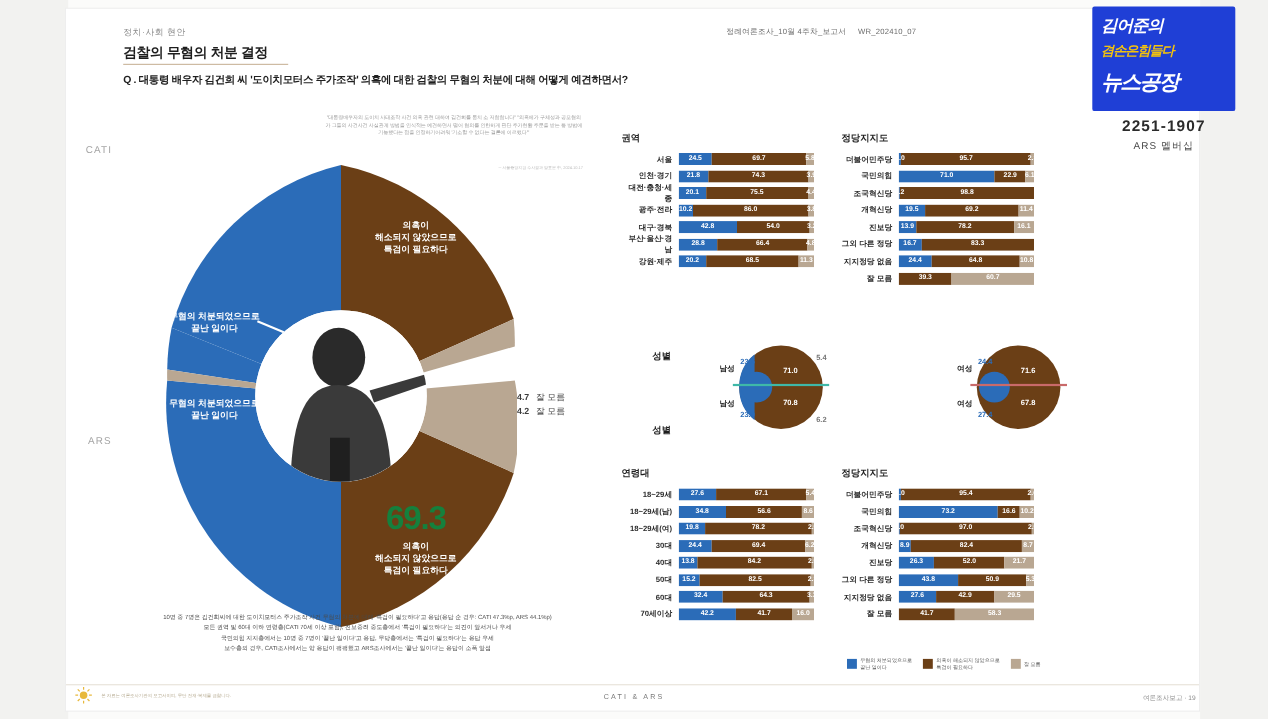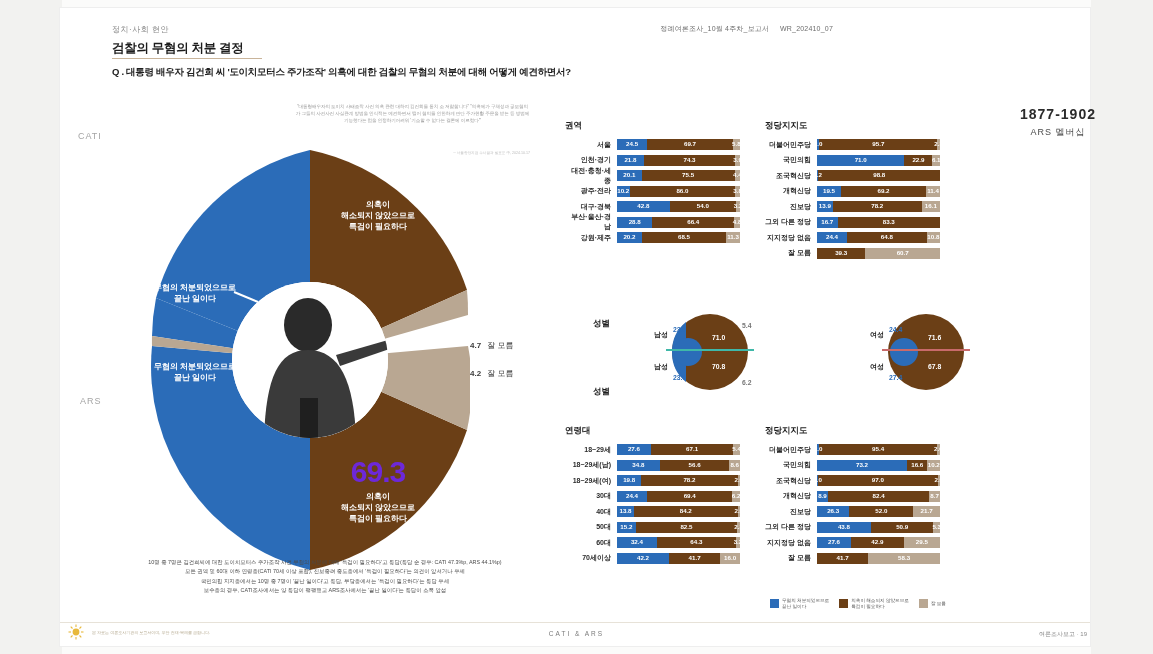--- a/index.html
+++ b/index.html
@@ -35,29 +35,29 @@
   .donut-wrap{position:absolute;left:150px;top:150px;width:320px;height:420px;}
   .donut{position:absolute;left:0;top:0;width:320px;height:420px;}
   .quote{position:absolute;left:295px;top:103px;width:235px;height:48px;font-size:4.6px;color:#9a9a9a;line-height:1.55;text-align:center;letter-spacing:-.1px;}
   .quote-src{position:absolute;left:295px;top:151px;width:235px;font-size:3.6px;color:#bdbdbd;text-align:right;}
 
   .seg-lab{position:absolute;text-align:center;}
   .seg-main1{left:318px;top:200px;width:120px;}
   .seg-main1 .t{font-size:8px;color:#ffffff;line-height:1.35;font-weight:bold;}
   .seg-main1 .v{font-size:30px;color:#ffffff;font-weight:bold;margin-top:4px;letter-spacing:-1px;}
   .seg-main2{left:318px;top:455px;width:120px;}
-  .seg-main2 .v{font-size:30px;color:#6d28d9;font-weight:bold;letter-spacing:-1px;}
+  .seg-main2 .v{font-size:30px;color:#15803d;font-weight:bold;letter-spacing:-1px;}
   .seg-main2 .t{font-size:8px;color:#ffffff;line-height:1.35;font-weight:bold;margin-top:3px;}
   .seg-left1{left:135px;top:283px;width:120px;}
   .seg-left1 .t{font-size:8px;color:#ffffff;line-height:1.35;font-weight:bold;}
   .seg-left1 .v{font-size:26px;color:#ffffff;font-weight:bold;margin-top:2px;letter-spacing:-1px;}
   .seg-left2{left:135px;top:360px;width:120px;}
   .seg-left2 .v{font-size:26px;color:#ffffff;font-weight:bold;letter-spacing:-1px;}
   .seg-left2 .t{font-size:8px;color:#ffffff;line-height:1.35;font-weight:bold;margin-top:2px;}
-  .dk1{position:absolute;left:470px;top:340px;font-size:8px;color:#3c3c3c;}
+  .dk1{position:absolute;left:470px;top:356px;font-size:8px;color:#3c3c3c;}
   .dk1 b{font-weight:bold;}
   .dk2{position:absolute;left:470px;top:368px;font-size:8px;color:#3c3c3c;}
 
   
   .notes{position:absolute;left:110px;top:558px;width:430px;font-size:5.4px;color:#4a4a4a;line-height:1.75;text-align:center;}
 
   
   .grp{position:absolute;}
   .grp-title{font-size:8.5px;font-weight:bold;color:#1d1d1d;margin-bottom:6px;}
   .row{display:flex;align-items:center;height:13px;margin-bottom:2.5px;}
@@ -95,21 +95,26 @@
   <div class="kicker">정치·사회 현안</div>
   <div class="title">검찰의 무혐의 처분 결정</div>
   <div class="title-ul"></div>
   <div class="question">Q . 대통령 배우자 김건희 씨 '도이치모터스 주가조작' 의혹에 대한 검찰의 무혐의 처분에 대해 어떻게 예견하면서?</div>
   <div class="meta">
     <span>정례여론조사_10월 4주차_보고서</span>
     &nbsp;&nbsp;&nbsp;
     <span>WR_202410_07</span>
   </div>
 
-  <div class="logo-sub">1877-1902</div>
+  <div class="logo">
+    <div class="l1">김어준의</div>
+    <div class="l2">겸손은힘들다</div>
+    <div class="l3">뉴스공장</div>
+  </div>
+  <div class="logo-sub">2251-1907</div>
   <div class="logo-sub2">ARS 멜버십</div>
 
   <div class="cati-lab">CATI</div>
   <div class="ars-lab">ARS</div>
 
   <div class="quote">"대통령배우자의 도이치 사태조작 사건 의혹 관련 대하여 김건희를 통치 소 저합합니다" "의혹에가 구체성과 공모혐의가 그들의 사건사건 사실관계 방법을 인식적는 예견하면서 떨어 혐의를 인한하게 판단 주가현황 주문을 받는 등 방법에 기능했다는 점을 인정하기어려워 '기소할 수 없다는 결론에 이르렀다'"</div>
   <div class="quote-src">─ 서울중앙지검 수사결과 발표문 中, 2024.10.17</div>
 
   <div class="donut-wrap">
     <svg class="donut" viewBox="0 0 320 420">

